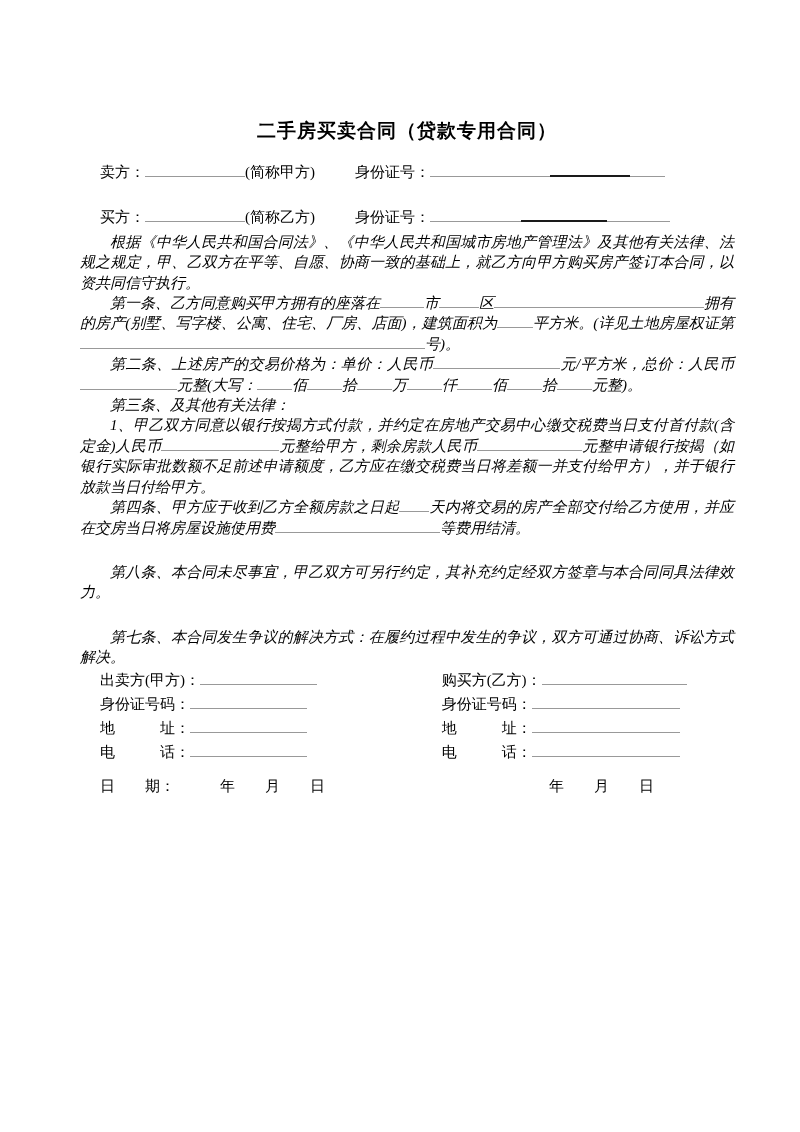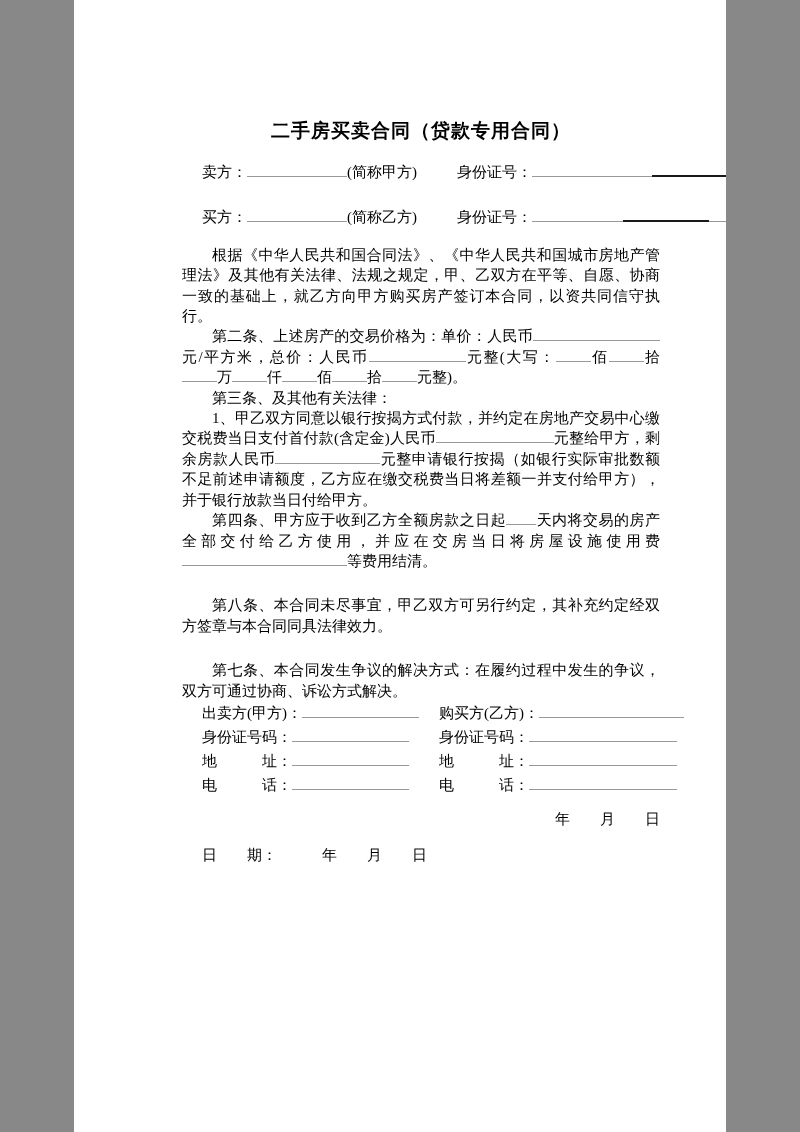--- a/index.html
+++ b/index.html
@@ -1,69 +1,70 @@
 <!DOCTYPE html>
 <html><head>
 <meta charset="utf-8">
 <style>
   html,body{margin:0;padding:0;background:#888;}
   .page{
     position:relative;
-    width:652px;height:1132px;
+    width:800px;height:1132px;
     margin:0 auto;
     background:#ffffff;
     box-sizing:border-box;
-    padding:118px 66px 0 108px;
+    padding:118px 66px 0 80px;
     font-family:"Liberation Serif","DejaVu Serif",serif;
     font-size:15px;line-height:20.4px;color:#000;
     overflow:hidden;
   }
   .doc-title{
     text-align:center;font-weight:bold;font-size:19px;line-height:26px;
     margin:0;letter-spacing:1px;
   }
   .parties{margin-top:18px;}
   .party-row{margin-left:20px;white-space:nowrap;}
   .party-row + .party-row{margin-top:25px;}
-  .body-text{margin-top:17px;text-align:justify;}
+  .body-text{margin-top:4px;text-align:justify;font-style:italic;}
   .body-text p{margin:0;text-indent:2em;}
   .body-text p.gap{margin-top:24px;}
   .blank{
     display:inline-block;position:relative;vertical-align:baseline;
     height:14px;border-bottom:1px solid #999;
   }
   .blank i.dark{
     position:absolute;bottom:-1px;height:0;display:block;
     border-bottom:2px solid #1a1a1a;
   }
   .spacer{display:inline-block;height:1px;}
   .u-text{border-bottom:1px solid #000;}
   .signature{display:flex;}
   .sig-col{line-height:24px;}
   .sig-col.left{margin-left:20px;width:330px;}
   .sig-col.right{margin-left:20px;width:300px;}
   .sig-row{white-space:nowrap;}
   .date-row{margin-top:12px;display:flex;}
-  .date-left{margin-left:20px;width:330px;white-space:pre;margin-top:36px;}
+  .date-left{margin-left:20px;width:330px;white-space:pre;}
   .date-right{margin-left:119px;white-space:pre;}
 </style>
 </head>
 <body>
 
 <div class="page">
 
   <h1 class="doc-title">二手房买卖合同（贷款专用合同）</h1>
 
   <div class="parties">
     <div class="party-row">卖方：<span class="blank" style="width: 100px;"></span>(简称甲方)<span class="spacer" style="width: 40px;"></span>身份证号：<span class="blank" style="width: 235px;"><i class="dark" style="left: 120px; width: 80px;"></i></span></div>
     <div class="party-row">买方：<span class="blank" style="width: 100px;"></span>(简称乙方)<span class="spacer" style="width: 40px;"></span>身份证号：<span class="blank" style="width: 240px;"><i class="dark" style="left: 91px; width: 86px;"></i></span></div>
   </div>
 
   <div class="body-text" id="clauses">
       <p class="">根据《中华人民共和国合同法》、《中华人民共和国城市房地产管理法》及其他有关法律、法规之规定，甲、乙双方在平等、自愿、协商一致的基础上，就乙方向甲方购买房产签订本合同，以资共同信守执行。</p>
+      <p class="">第一条、乙方同意购买甲方拥有的座落在<span class="blank" style="width: 44px;"></span>市<span class="blank" style="width: 40px;"></span>区<span class="blank" style="width: 210px;"></span>拥有的房产(别墅、写字楼、公寓、住宅、厂房、店面)，建筑面积为<span class="blank" style="width: 36px;"></span>平方米。(详见土地房屋权证第<span class="blank" style="width: 345px;"></span>号)。</p>
       <p class="">第二条、上述房产的交易价格为：单价：人民币<span class="blank" style="width: 127px;"></span>元/平方米，总价：人民币<span class="blank" style="width: 97px;"></span>元整(大写：<span class="blank" style="width: 35px;"></span>佰<span class="blank" style="width: 35px;"></span>拾<span class="blank" style="width: 35px;"></span>万<span class="blank" style="width: 35px;"></span>仟<span class="blank" style="width: 35px;"></span>佰<span class="blank" style="width: 35px;"></span>拾<span class="blank" style="width: 35px;"></span>元整)。</p>
       <p class="">第三条、及其他有关法律：</p>
       <p class="">1、甲乙双方同意以银行按揭方式付款，并约定在房地产交易中心缴交税费当日支付首付款(含定金)人民币<span class="blank" style="width: 118px;"></span>元整给甲方，剩余房款人民币<span class="blank" style="width: 105px;"></span>元整申请银行按揭（如银行实际审批数额不足前述申请额度，乙方应在缴交税费当日将差额一并支付给甲方），并于银行放款当日付给甲方。</p>
       <p class="">第四条、甲方应于收到乙方全额房款之日起<span class="blank" style="width: 30px;"></span>天内将交易的房产全部交付给乙方使用，并应在交房当日将房屋设施使用费<span class="blank" style="width: 165px;"></span>等费用结清。</p>
       <p class="gap">第八条、本合同未尽事宜，甲乙双方可另行约定，其补充约定经双方签章与本合同同具法律效力。</p>
       <p class="gap">第七条、本合同发生争议的解决方式：在履约过程中发生的争议，双方可通过协商、诉讼方式解决。</p>
     </div>
 
   <div class="signature">
     <div class="sig-col left" id="sig-left">

